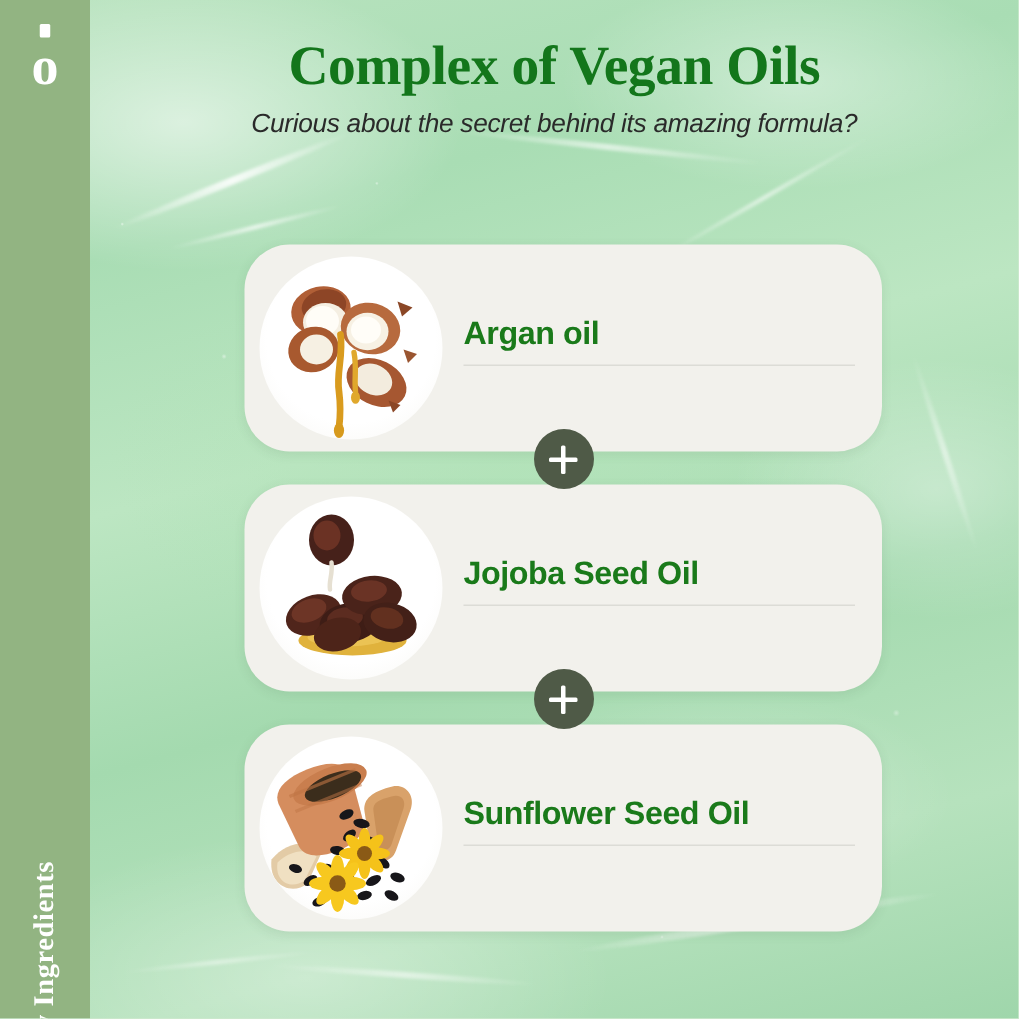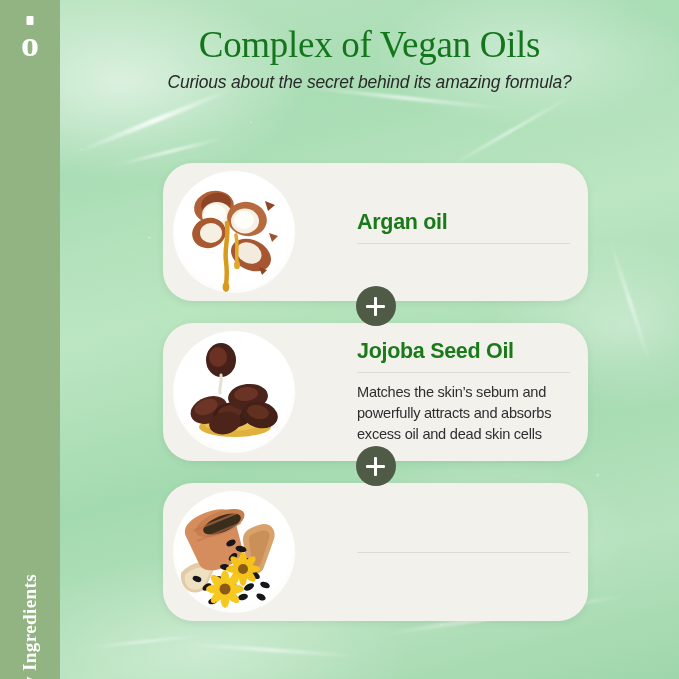--- a/index.html
+++ b/index.html
@@ -69,41 +69,40 @@
     color:#ffffff;
     font-family:"Liberation Serif", serif;
     font-weight:700; font-size:19px; letter-spacing:.4px;
   }
 
   
   #header { position:absolute; left:60px; top:0; width:619px; }
   #page-title {
     margin-top:26px; text-align:center;
     font-family:"Liberation Serif", serif;
-    font-weight:400; font-size:37px; color:#13761b;
+    font-weight:700; font-size:37px; color:#13761b;
     letter-spacing:-.3px; line-height:1.05;
   }
   #page-subtitle {
     margin-top:7px; text-align:center;
     font-size:17.5px; color:#2a2a2a; font-weight:400;
     letter-spacing:-.2px;
     font-style:italic;
   }
 
   
   #card-stack { position:absolute; left:163px; top:163px; width:425px; }
   .ingredient-card {
     position:relative;
     background:#f2f1ec;
     border-radius:30px;
     height:138px;
     display:flex; align-items:center;
     padding:0 16px 0 10px;
     box-shadow:0 2px 7px rgba(60,90,60,.10);
-    gap:48px;
   }
   .card-thumb {
     flex:0 0 auto;
     width:122px; height:122px; border-radius:50%;
     background:radial-gradient(circle at 50% 45%, #ffffff 62%, #f7f6f2 100%);
     position:relative; overflow:hidden;
     margin-right:6px;
   }
   .card-thumb svg { position:absolute; left:0; top:0; }
   .card-body { flex:1 1 auto; padding-left:8px; padding-right:2px; }
@@ -219,21 +218,20 @@
         <ellipse cx="75" cy="66" rx="20" ry="13" fill="#4a231a" transform="rotate(-6 75 66)"></ellipse>
         <ellipse cx="73" cy="63" rx="12" ry="7" fill="#6a3325" transform="rotate(-6 73 63)"></ellipse>
         <ellipse cx="87" cy="84" rx="18" ry="13" fill="#432018" transform="rotate(12 87 84)"></ellipse>
         <ellipse cx="85" cy="81" rx="11" ry="7" fill="#62301f" transform="rotate(12 85 81)"></ellipse>
         <ellipse cx="52" cy="92" rx="16" ry="11" fill="#4d2419" transform="rotate(-14 52 92)"></ellipse>
       </svg>
     </div>
     <div class="card-body">
       <h2 class="card-heading">Jojoba Seed Oil</h2>
       <div class="card-divider"></div>
-      <p class="card-desc">Matches the skin’s sebum and powerfully attracts and absorbs excess oil and dead skin cells</p>
     </div>
   </section>
 
   <div class="plus-separator">
     <div class="plus-badge">
       <span class="bar-h"></span>
       <span class="bar-v"></span>
     </div>
   </div>
 
@@ -295,17 +293,18 @@
             <ellipse rx="4.5" ry="10" cy="-9" transform="rotate(45)"></ellipse>
             <ellipse rx="4.5" ry="10" cy="9" transform="rotate(45)"></ellipse>
             <ellipse rx="10" ry="4.5" cx="-9" transform="rotate(45)"></ellipse>
             <ellipse rx="10" ry="4.5" cx="9" transform="rotate(45)"></ellipse>
           </g>
           <circle r="5.5" fill="#8a5a16"></circle>
         </g>
       </svg>
     </div>
     <div class="card-body">
+      <h2 class="card-heading">Sunflower Seed Oil</h2>
       <div class="card-divider"></div>
     </div>
   </section>
 
 </main>
 
 </body></html>

